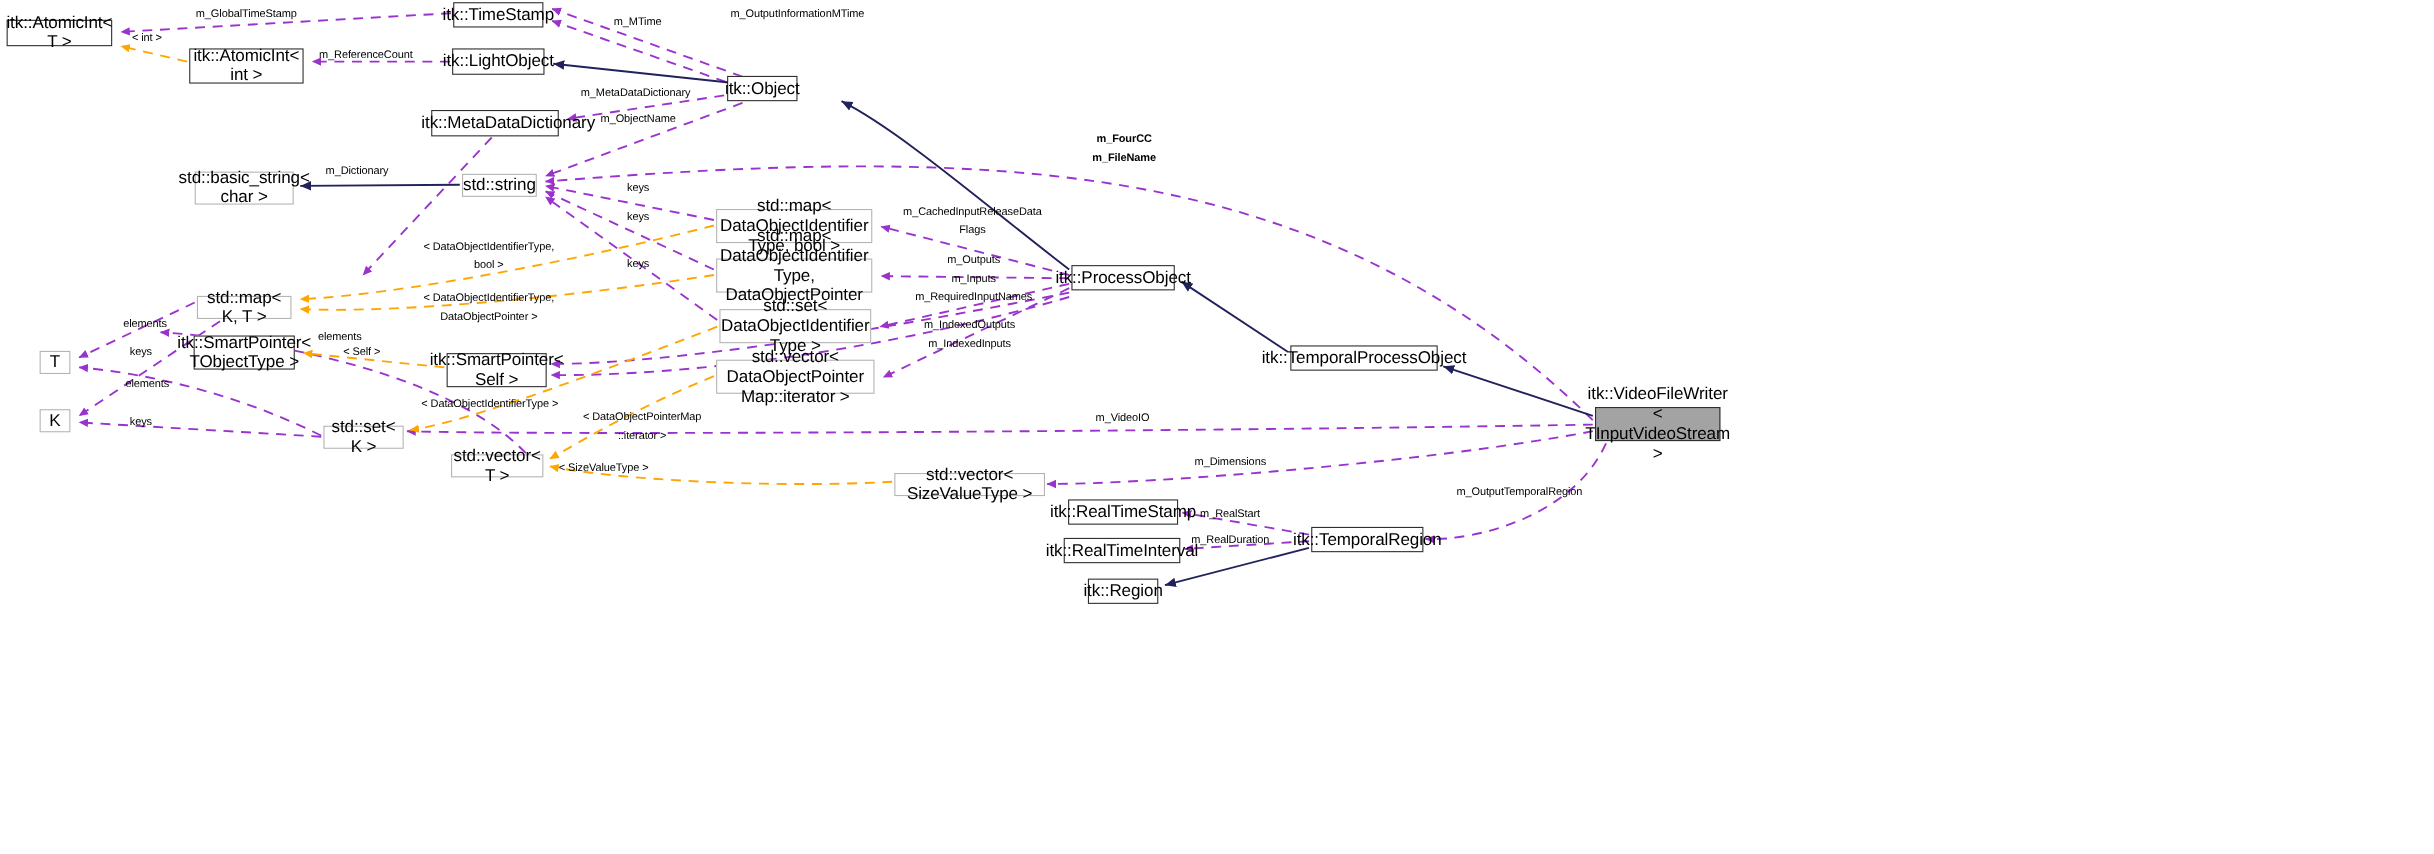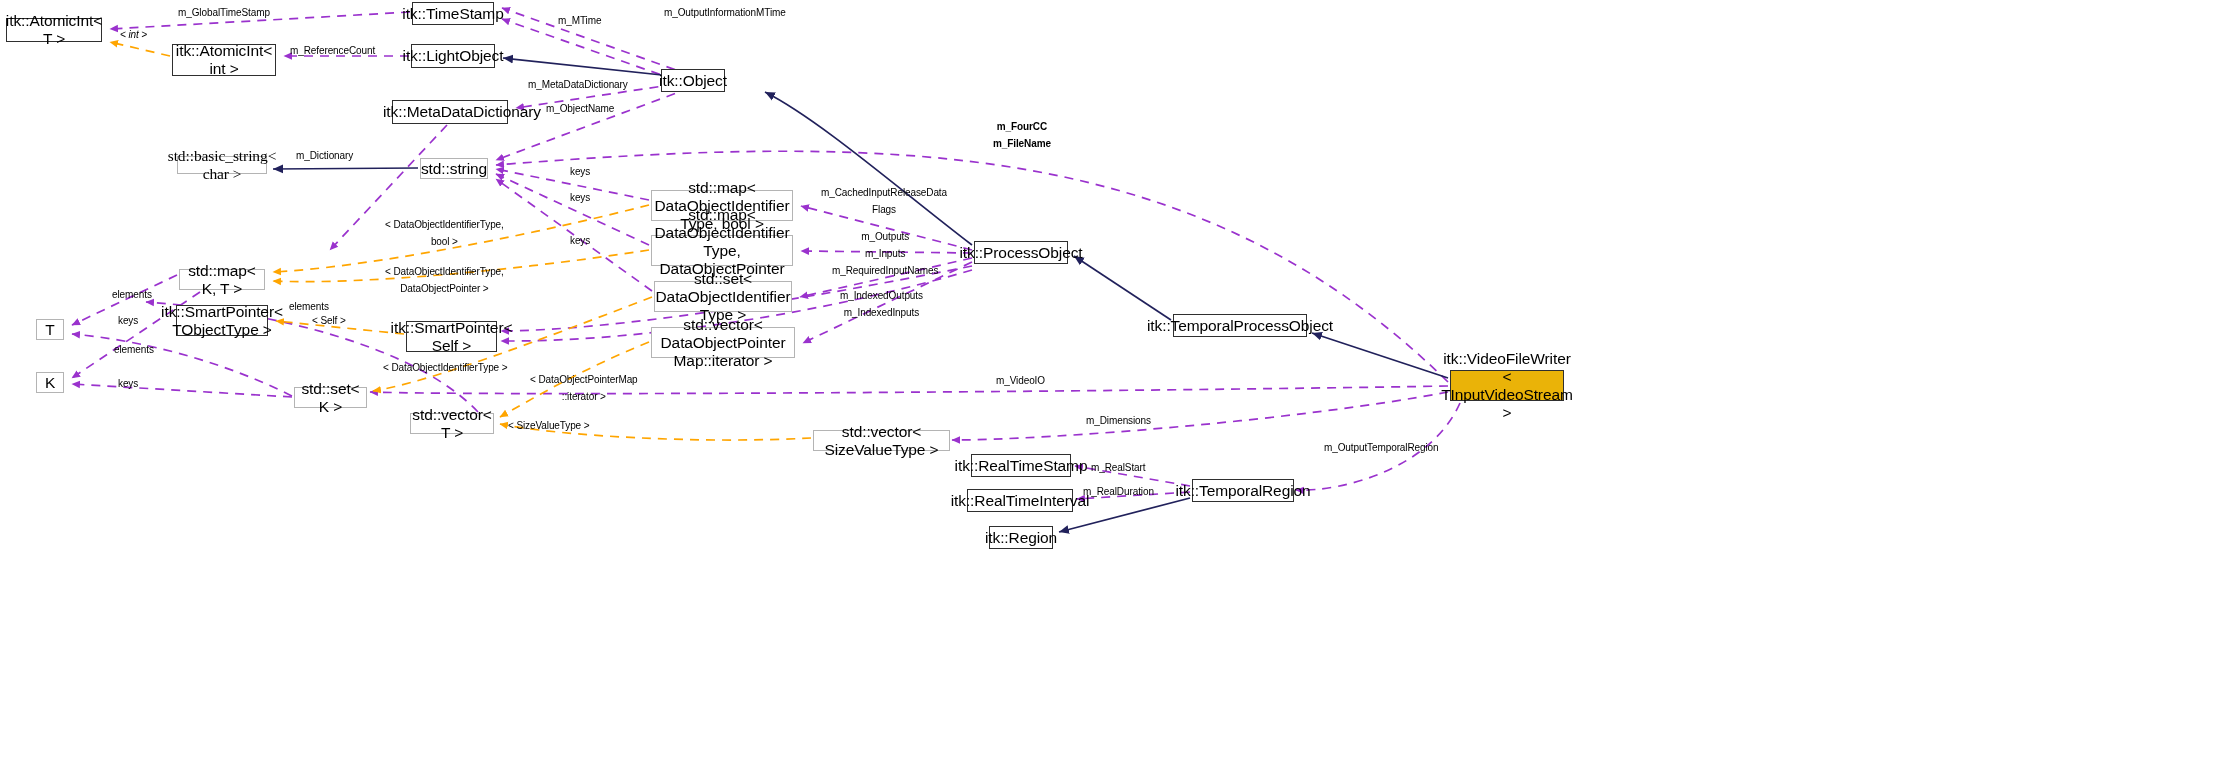--- a/index.html
+++ b/index.html
@@ -26,21 +26,21 @@
     background:#ffffff;
     white-space:pre-line;
     padding:1px 4px;
     letter-spacing:-0.1px;
   }
   
   .node.strong{border:1.7px solid #2f2f2f;}
   
   .node.light{border:1.4px solid #b4b4b4;}
   
-  .node.focus{background:#eab308;border:1.7px solid #2f2f2f;}
+  .node.focus{background:#a3a3a3;border:1.7px solid #2f2f2f;}
   .elabel{
     position:absolute;
     font-size:10px;
     line-height:17px;
     color:#000000;
     white-space:pre-line;
     text-align:center;
     letter-spacing:-0.1px;
   }
 </style>
@@ -150,21 +150,21 @@
       <path d="M1190,498 L1059,532"></path>
     </g>
   </svg>
 
   <div class="node strong" style="left:6px;top:18px;width:96px;height:24px;">itk::AtomicInt&lt; T &gt;</div>
   <div class="node strong" style="left:172px;top:44px;width:104px;height:32px;">itk::AtomicInt&lt; int &gt;</div>
   <div class="node strong" style="left:412px;top:2px;width:82px;height:23px;">itk::TimeStamp</div>
   <div class="node strong" style="left:411px;top:44px;width:84px;height:24px;">itk::LightObject</div>
   <div class="node strong" style="left:661px;top:69px;width:64px;height:23px;">itk::Object</div>
   <div class="node strong" style="left:392px;top:100px;width:116px;height:24px;padding-left:28px;">itk::MetaDataDictionary</div>
-  <div class="node light" style="left:177px;top:156px;width:90px;height:18px;font-family:Liberation Serif, serif;">std::basic_string&lt;
+  <div class="node light" style="left:177px;top:156px;width:90px;height:30px;">std::basic_string&lt;
 char &gt;</div>
   <div class="node light" style="left:420px;top:158px;width:68px;height:21px;">std::string</div>
   <div class="node light" style="left:651px;top:190px;width:142px;height:31px;">std::map&lt; DataObjectIdentifier
 Type, bool &gt;</div>
   <div class="node light" style="left:651px;top:235px;width:142px;height:31px;">std::map&lt; DataObjectIdentifier
 Type, DataObjectPointer &gt;</div>
   <div class="node light" style="left:654px;top:281px;width:138px;height:31px;">std::set&lt; DataObjectIdentifier
 Type &gt;</div>
   <div class="node light" style="left:651px;top:327px;width:144px;height:31px;">std::vector&lt; DataObjectPointer
 Map::iterator &gt;</div>
@@ -184,21 +184,21 @@
 &lt; TInputVideoStream &gt;</div>
   <div class="node strong" style="left:971px;top:454px;width:100px;height:23px;">itk::RealTimeStamp</div>
   <div class="node strong" style="left:967px;top:489px;width:106px;height:23px;">itk::RealTimeInterval</div>
   <div class="node strong" style="left:1192px;top:479px;width:102px;height:23px;">itk::TemporalRegion</div>
   <div class="node strong" style="left:989px;top:526px;width:64px;height:23px;">itk::Region</div>
 
   <div class="elabel" style="left:178px;top:4px;">m_GlobalTimeStamp</div>
   <div class="elabel" style="left:664px;top:4px;">m_OutputInformationMTime</div>
   <div class="elabel" style="left:558px;top:12px;">m_MTime</div>
   <div class="elabel" style="left:290px;top:42px;">m_ReferenceCount</div>
-  <div class="elabel" style="left:120px;top:26px;font-style:italic;">&lt; int &gt;</div>
+  <div class="elabel" style="left:120px;top:26px;">&lt; int &gt;</div>
   <div class="elabel" style="left:528px;top:76px;">m_MetaDataDictionary</div>
   <div class="elabel" style="left:546px;top:100px;">m_ObjectName</div>
   <div class="elabel" style="left:993px;top:118px;text-align:center;font-weight:bold;">m_FourCC
 m_FileName</div>
   <div class="elabel" style="left:296px;top:147px;">m_Dictionary</div>
   <div class="elabel" style="left:570px;top:163px;">keys</div>
   <div class="elabel" style="left:570px;top:189px;">keys</div>
   <div class="elabel" style="left:570px;top:232px;">keys</div>
   <div class="elabel" style="left:821px;top:184px;">m_CachedInputReleaseData
 Flags</div>

